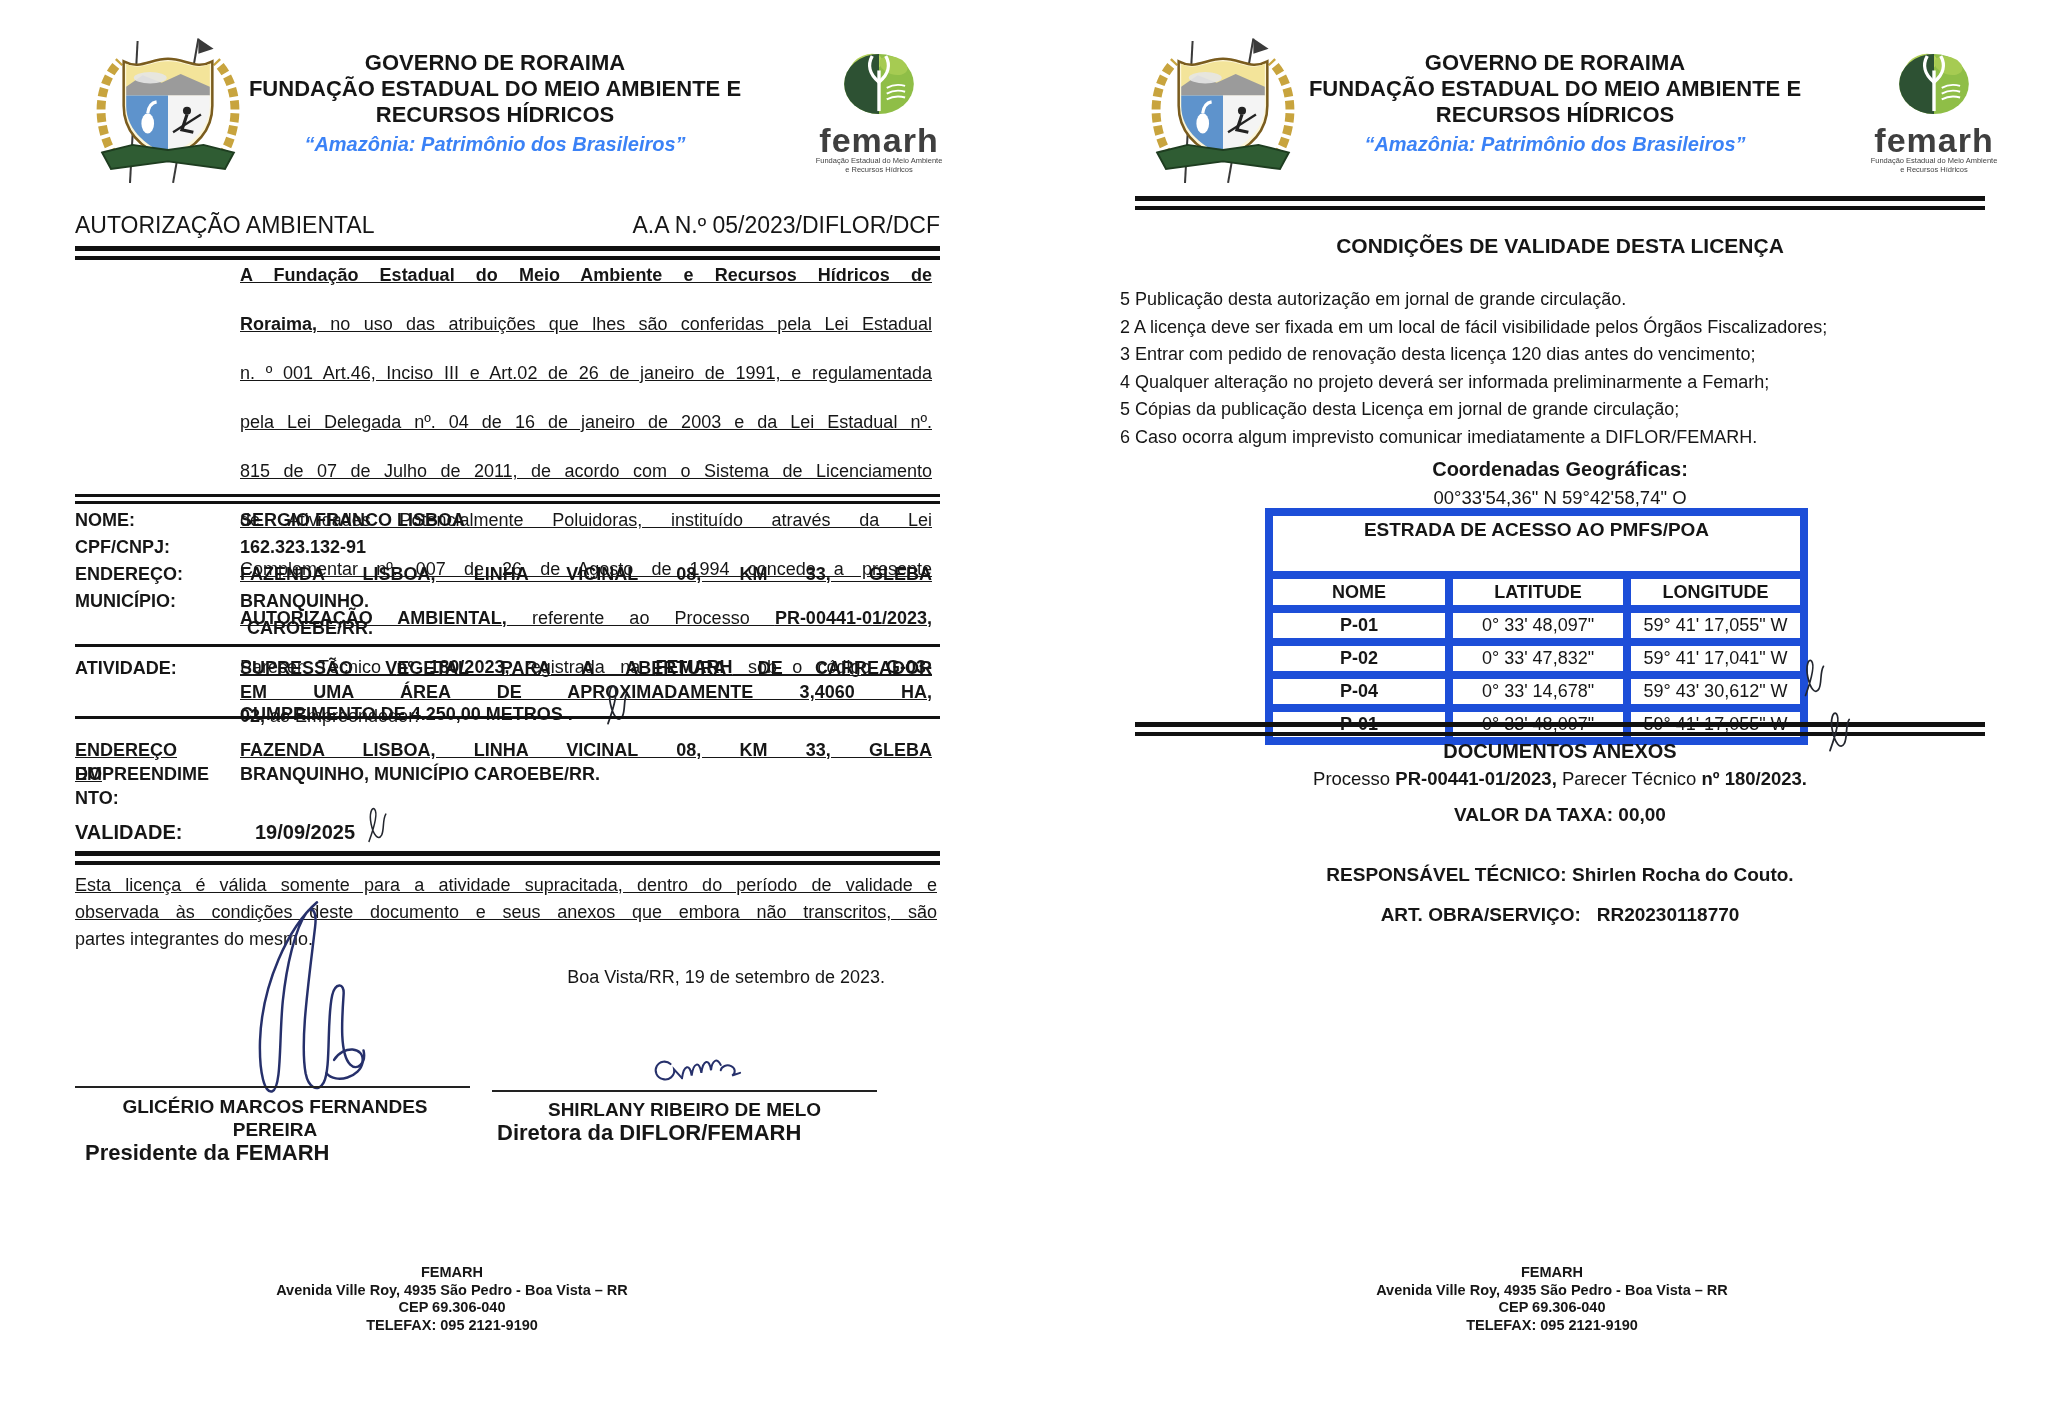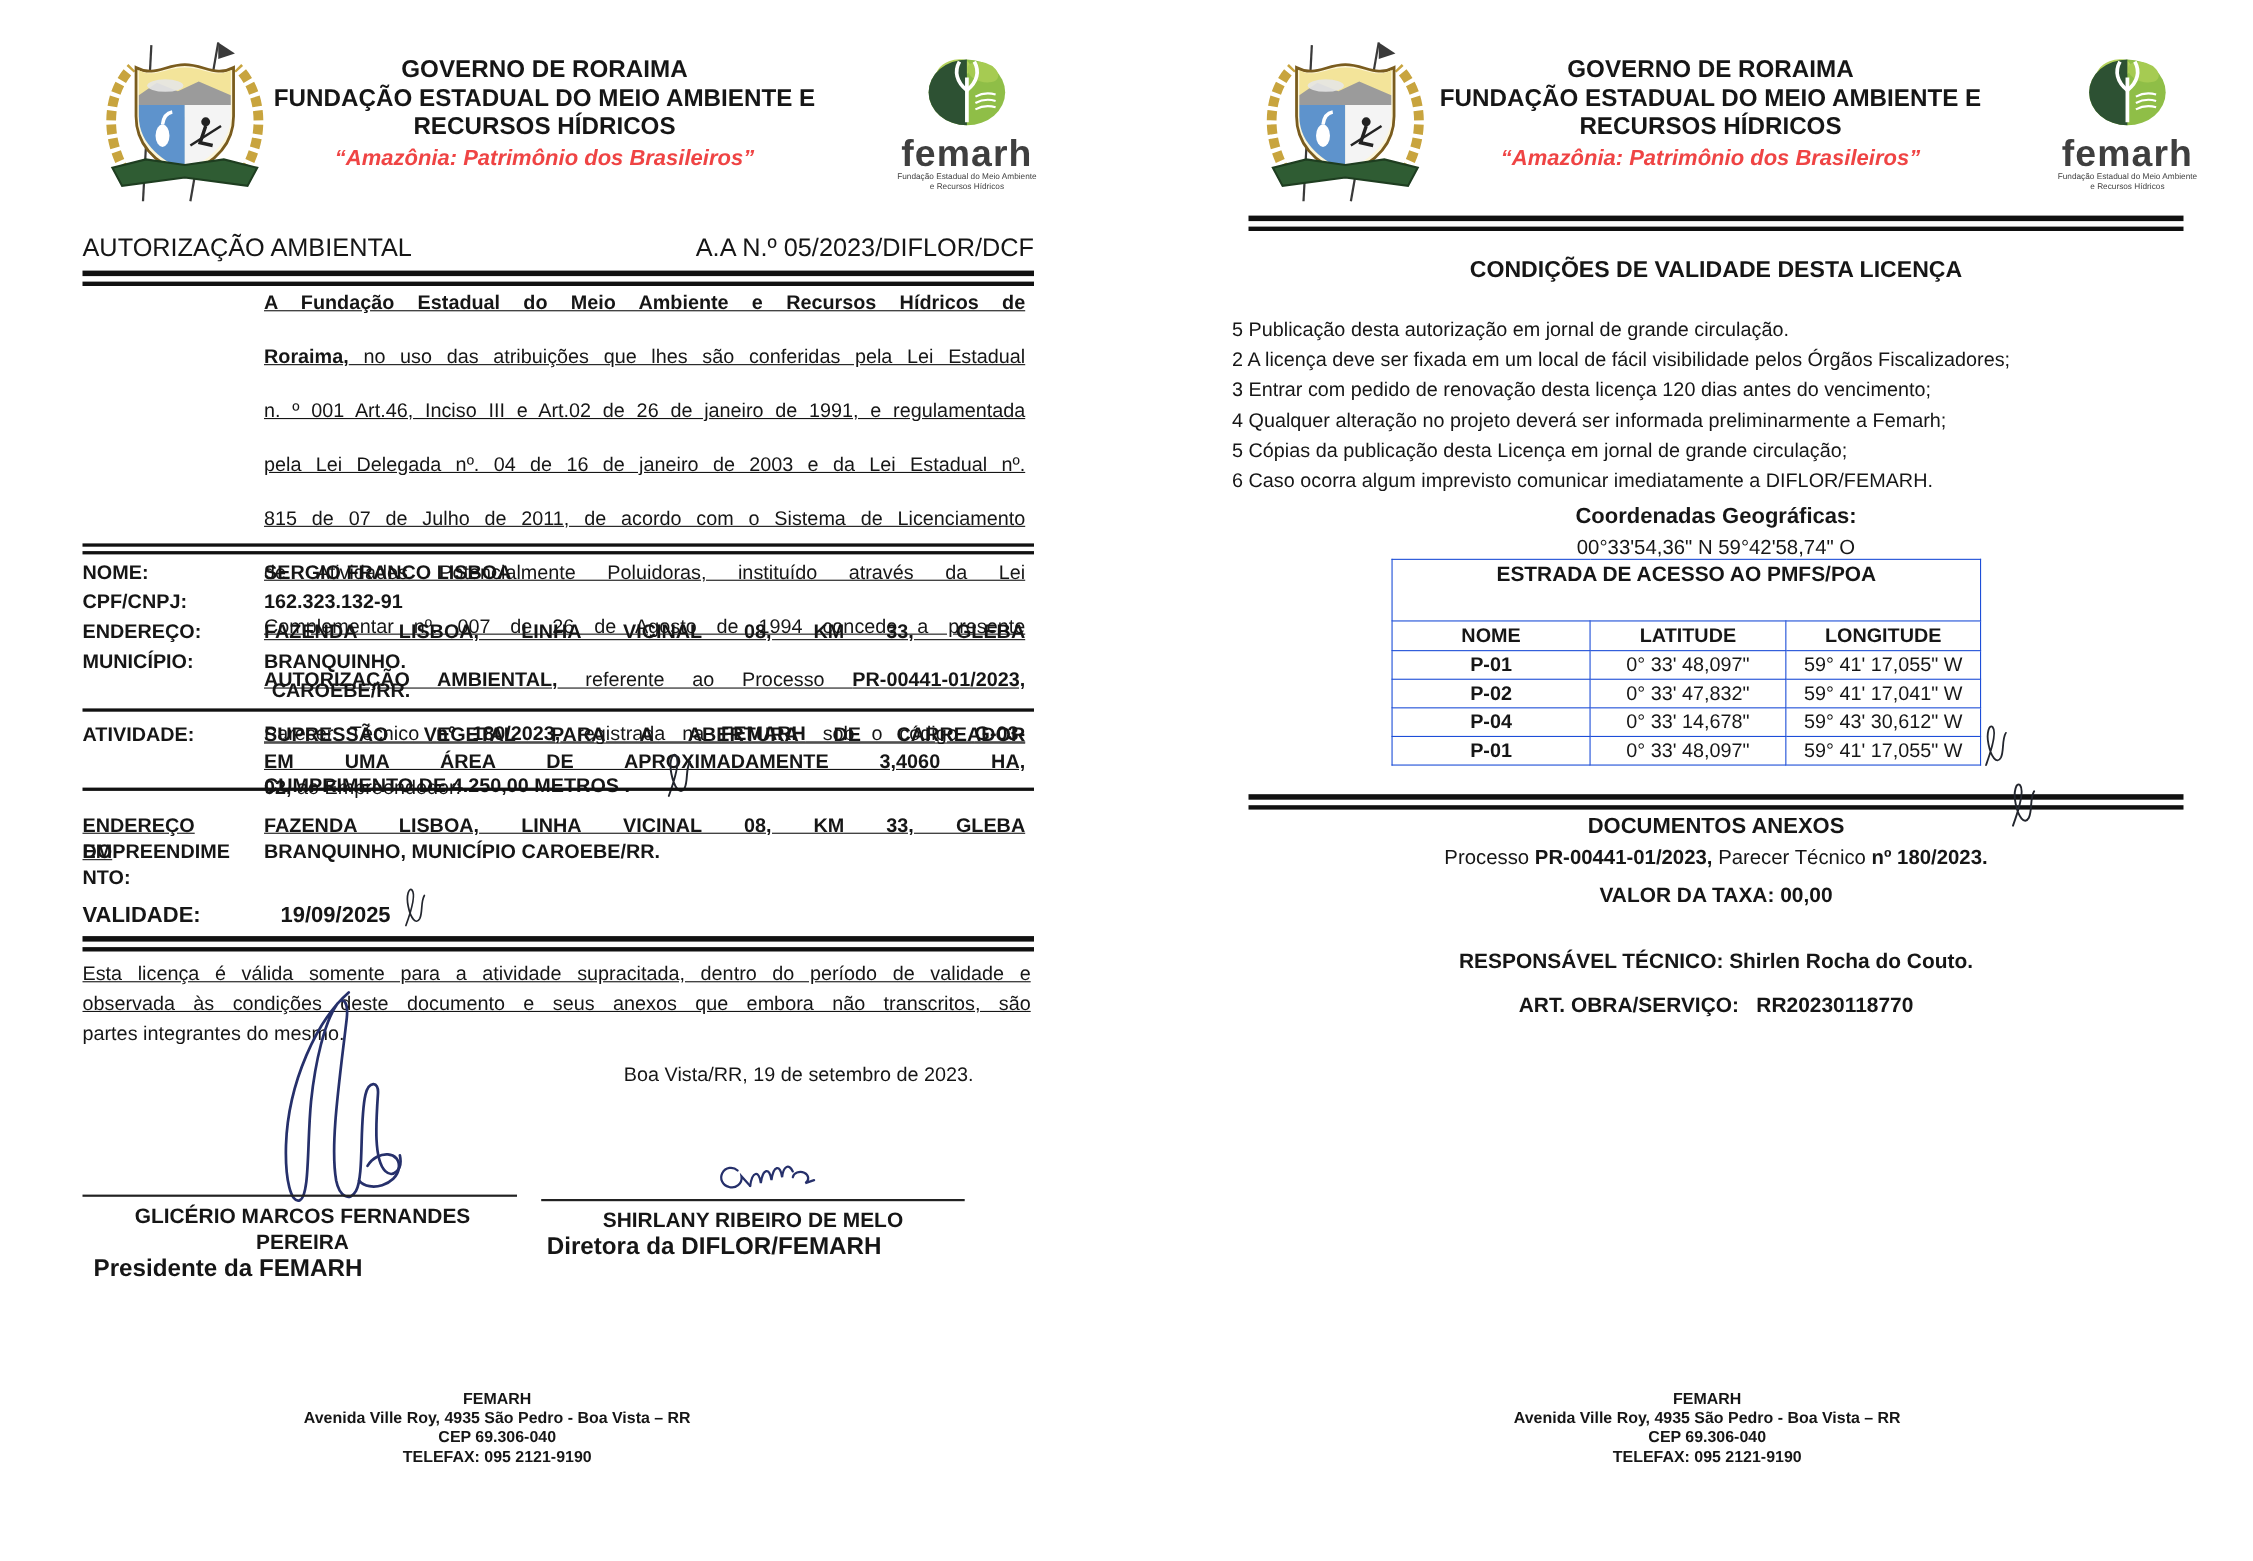--- a/index.html
+++ b/index.html
@@ -6,40 +6,40 @@
   #canvas{position:relative;width:2048px;height:1419px;background:#ffffff;
           font-family:"Liberation Sans",sans-serif;color:#161616;overflow:hidden;}
   .abs{position:absolute;}
   .c{text-align:center;}
   .r{text-align:right;}
   .jl{text-align:justify;text-align-last:justify;text-decoration:underline;}
   .jl::after{content:"";display:inline-block;width:100%;height:0;}
   .prespace{white-space:pre-wrap;}
   
   .orgline{font-size:22px;font-weight:bold;line-height:26px;text-align:center;}
-  .motto{font-size:20px;font-weight:bold;font-style:italic;color:#ef4444;text-align:center;margin-top:5px;}
+  .motto{font-size:20px;font-weight:bold;font-style:italic;color:#3b82f6;text-align:center;margin-top:5px;}
   .femarh-name{font-size:34px;font-weight:bold;color:#3f3f3f;letter-spacing:1px;text-align:center;line-height:32px;}
   .femarh-sub{font-size:7.5px;color:#444;text-align:center;line-height:9px;}
   
   .rule-heavy{border-top:5px solid #111;border-bottom:4px solid #111;height:5px;}
   .rule-dthin{border-top:3px solid #111;border-bottom:3px solid #111;height:4px;}
   .rule-single{border-top:3px solid #111;height:0;}
   .sigline{border-top:2px solid #222;height:0;}
   
   .doc-title{font-size:23px;font-weight:normal;}
   .body18{font-size:18px;line-height:24.5px;}
   .field-label{font-size:18px;font-weight:bold;line-height:24px;}
   .field-value{font-size:18px;font-weight:bold;line-height:24px;}
   .note{font-size:18px;line-height:27px;}
   .cond{font-size:18px;line-height:27.5px;}
   .footerline{font-size:14.5px;font-weight:bold;line-height:17.5px;text-align:center;}
   .signame{font-size:19px;font-weight:bold;line-height:23px;text-align:center;}
   .sigrole{font-size:22px;font-weight:bold;line-height:23px;text-align:left;}
   table.coords{border-collapse:collapse;table-layout:fixed;width:535px;}
-  table.coords td{border:1px solid #1d4ed8;font-size:18px;text-align:center;padding:0;vertical-align:middle;}
+  table.coords td{border:8px solid #1d4ed8;font-size:18px;text-align:center;padding:0;vertical-align:middle;}
   table.coords td.hdr{font-weight:bold;font-size:19px;vertical-align:top;height:52px;padding-top:3px;}
   table.coords td.colhdr{font-weight:bold;height:26px;}
   table.coords td.name{font-weight:bold;height:25px;}
 </style>
 </head>
 <body>
 
 <svg width="0" height="0" style="position:absolute">
   <defs>
     <g id="coat-of-arms">

